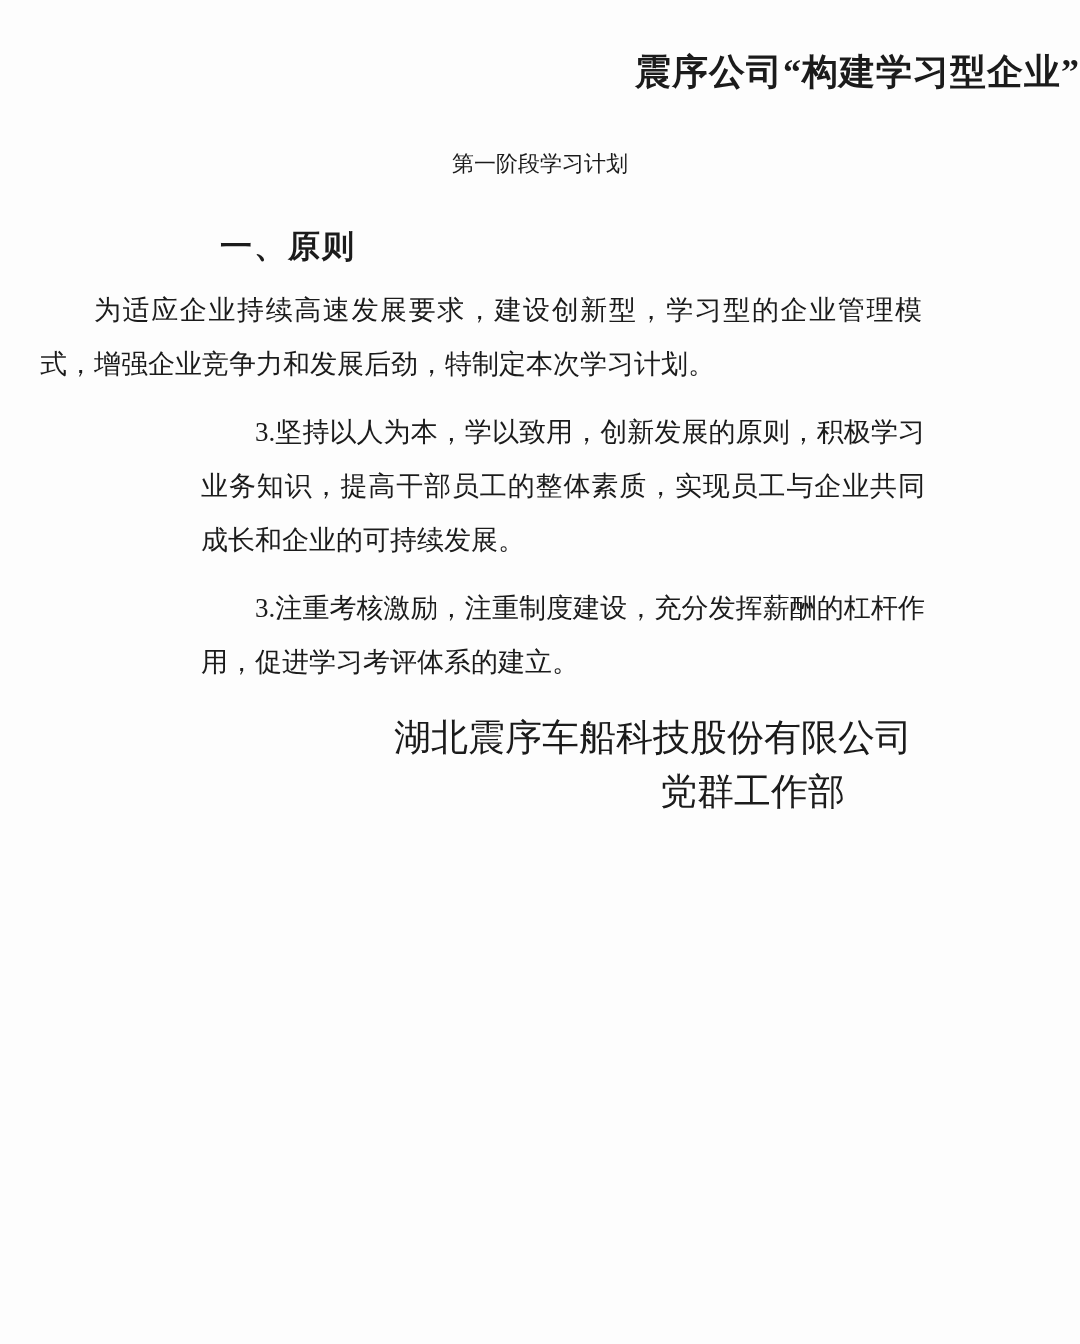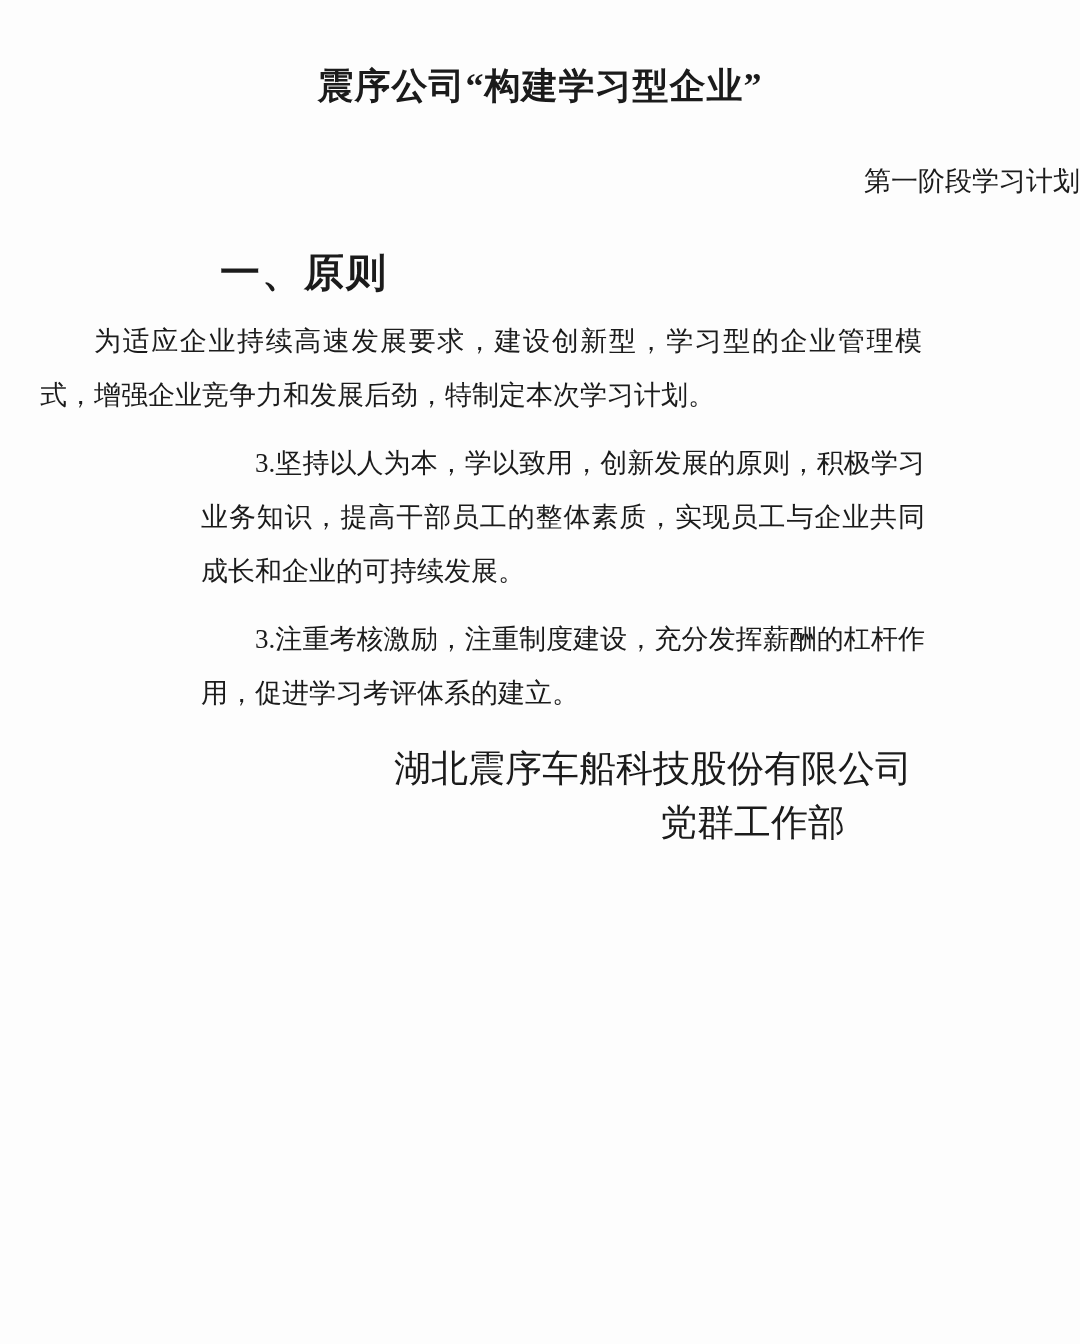--- a/index.html
+++ b/index.html
@@ -7,38 +7,38 @@
     position: relative;
     width: 1080px;
     height: 1344px;
     background: #fdfdfd;
     color: #1b1b1b;
     font-family: "Liberation Serif", "DejaVu Serif", serif;
     box-sizing: border-box;
     overflow: hidden;
   }
   .doc-title {
-    margin: 14px;
+    margin: 0;
     padding-top: 48px;
-    text-align: center;
+    text-align: right;
     font-size: 36px;
     font-weight: 700;
     letter-spacing: 1px;
     font-family: "Liberation Serif", "DejaVu Serif", serif;
   }
   .doc-subtitle {
     margin: 52px 0 0 0;
-    text-align: right;
-    font-size: 27px;
+    text-align: center;
+    font-size: 22px;
     font-weight: 500;
     font-family: "Liberation Sans", "DejaVu Sans", sans-serif;
   }
   .sec-heading {
     margin: 46px 160px 0 220px;
-    font-size: 40px;
+    font-size: 32px;
     font-weight: 700;
     font-family: "Liberation Sans", "DejaVu Sans", sans-serif;
     letter-spacing: 2px;
   }
   .body-par {
     margin: 14px 158px 0 163px;
     font-size: 27px;
     line-height: 54px;
     text-align: justify;
   }

